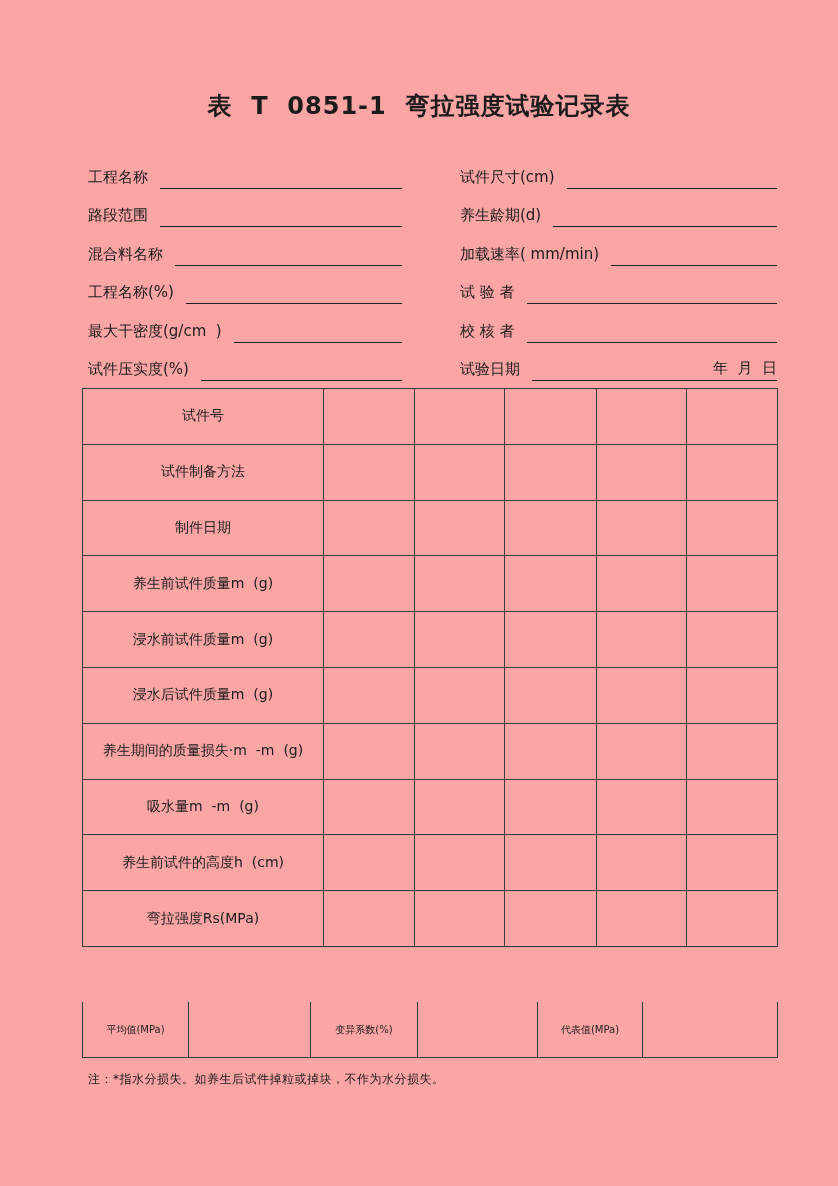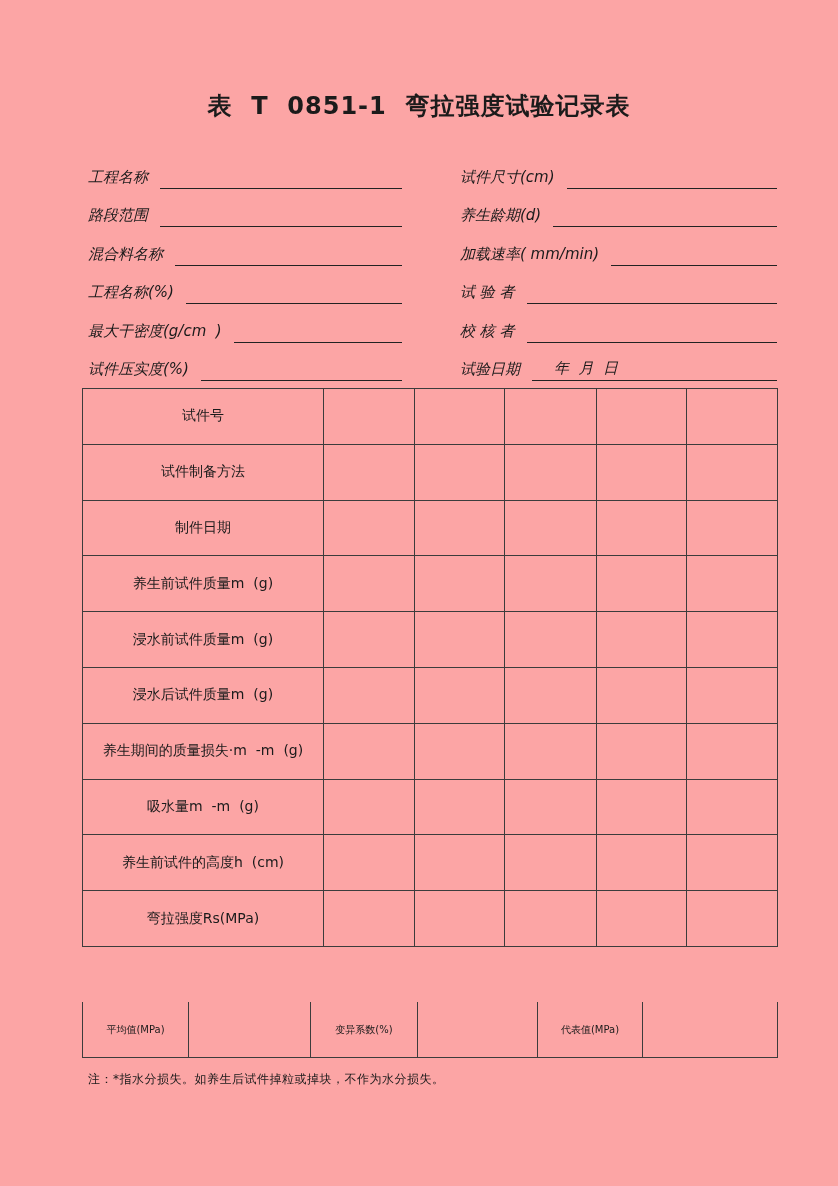--- a/index.html
+++ b/index.html
@@ -17,25 +17,25 @@
   }
 
   .fields{
     position:absolute;top:150px;left:88px;width:689px;
     display:grid;
     grid-template-columns:314px 317px;
     column-gap:58px;
     grid-template-rows:repeat(6,38.5px);
     grid-auto-flow:column;
   }
-  .field{display:flex;align-items:flex-end;font-style:italic;}
+  .field{display:flex;align-items:flex-end;}
   .flabel{font-size:15px;line-height:1.25;padding-bottom:2px;white-space:pre;flex:0 0 auto;}
   .fline{
     flex:1;margin-left:12px;border-bottom:1.4px solid #222;
-    height:23px;font-size:15px;text-align:left;white-space:pre;
+    height:23px;font-size:15px;text-align:right;white-space:pre;
     line-height:23px;
   }
   .fline.date-line{padding-left:22px;}
 
   table{border-collapse:collapse;table-layout:fixed;}
   .main-table{position:absolute;left:82px;top:388px;width:695px;}
   .main-table td{
     border:1.4px solid #3c3c3c;
     font-size:14px;text-align:center;vertical-align:middle;
     padding:0;white-space:pre;overflow:hidden;

